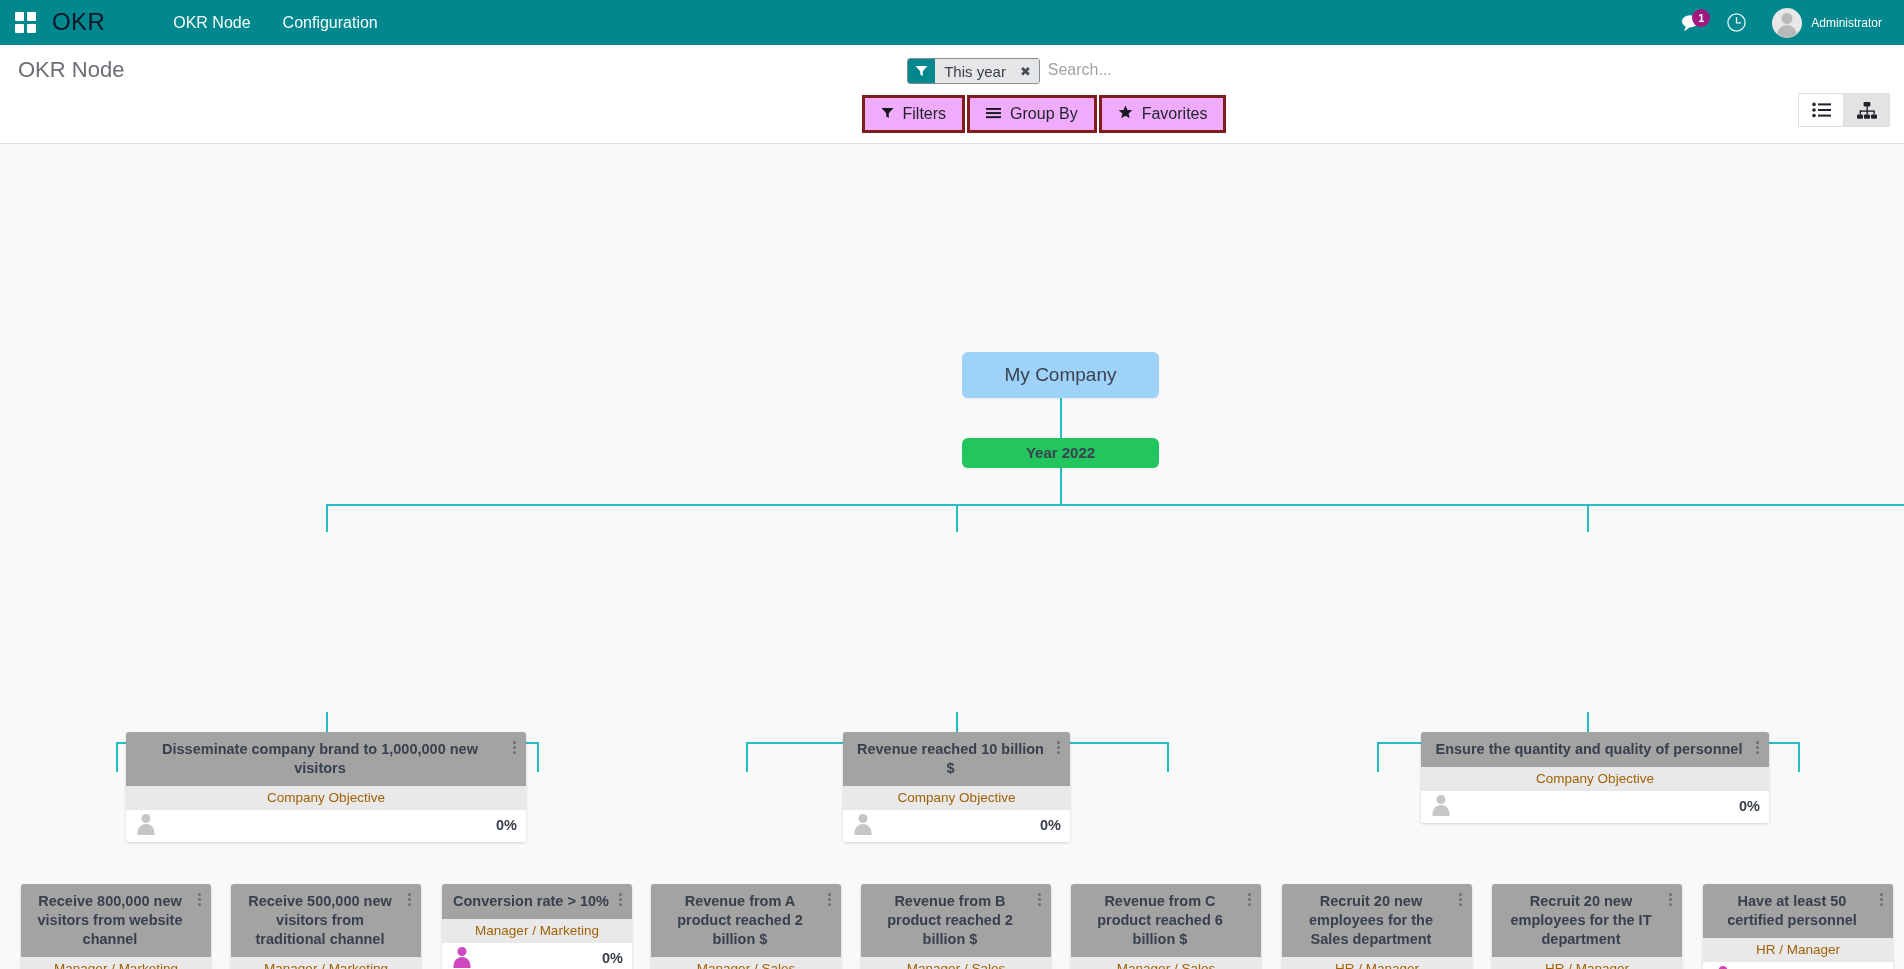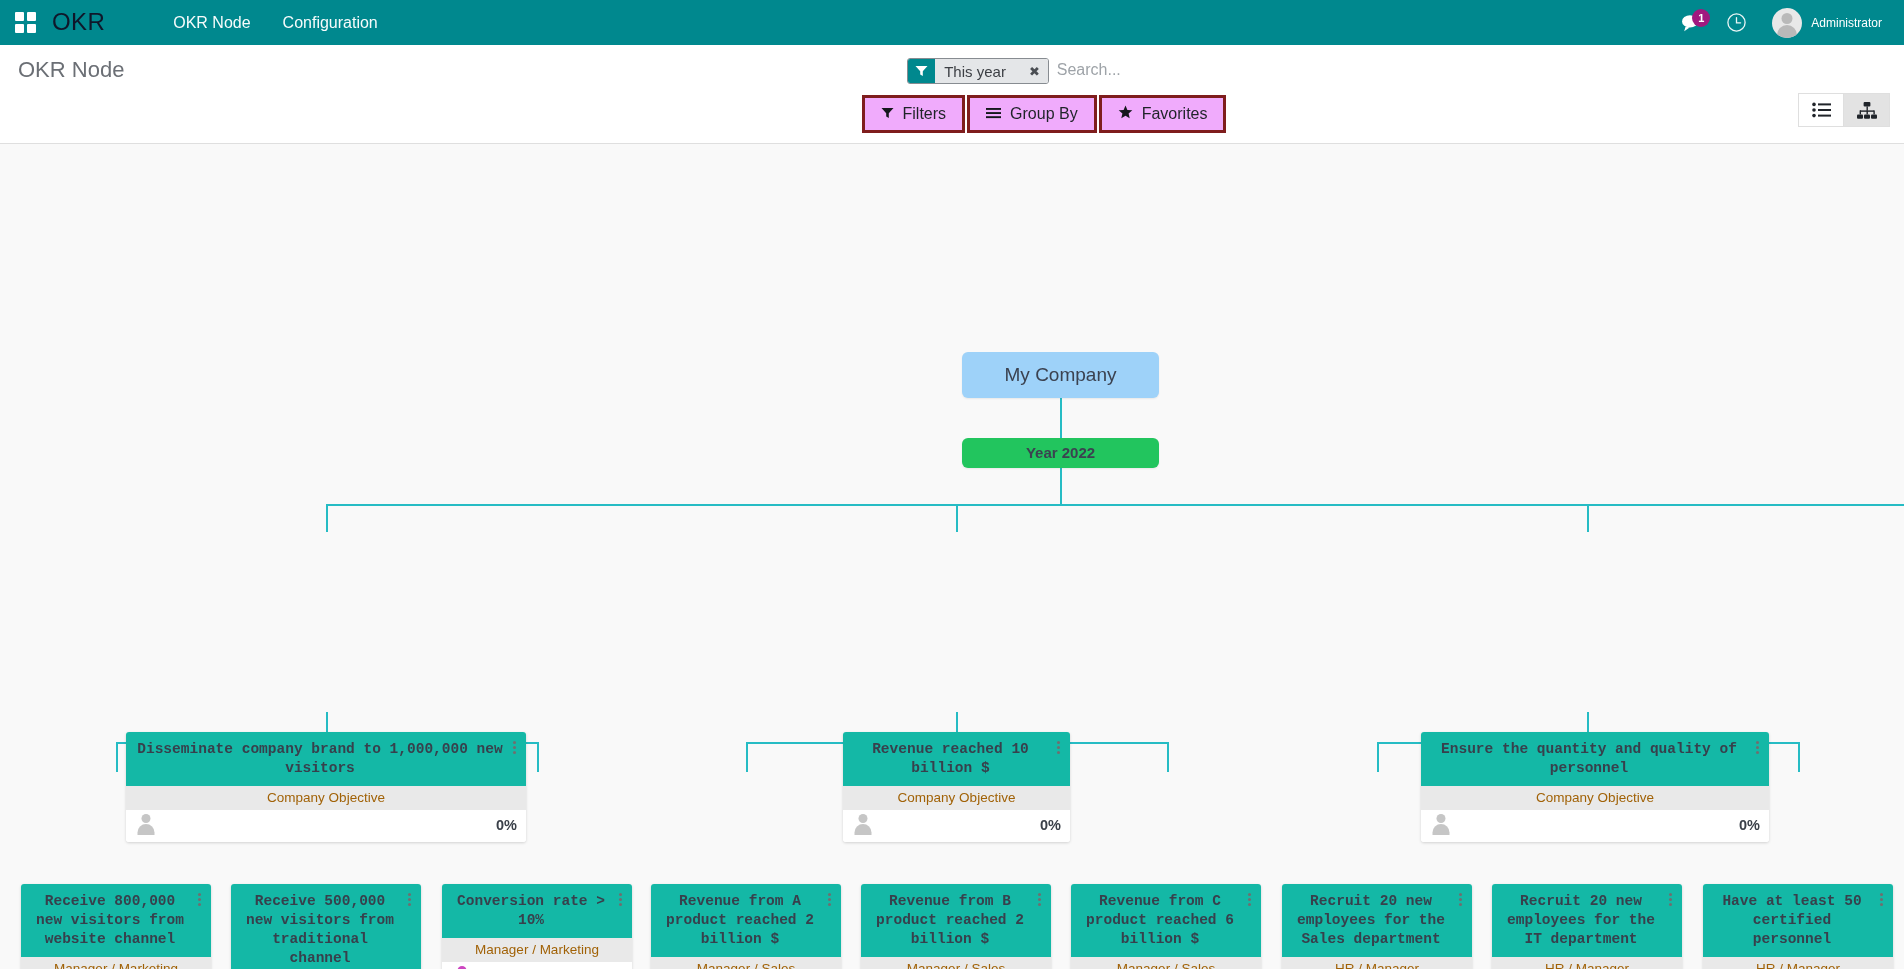--- a/index.html
+++ b/index.html
@@ -170,21 +170,21 @@
     background: #00888e;
     color: #ffffff;
     display: flex; align-items: center; justify-content: center;
     padding: 0 7px;
   }
   .facet-label {
     background: #e4e6e8;
     color: #3c3f44;
     font-size: 15px;
     display: flex; align-items: center;
-    gap: 23px;
+    gap: 14px;
     padding: 0 8px 0 9px;
     white-space: nowrap;
   }
   .facet-close {
     font-size: 13px;
     color: #4a4e53;
     line-height: 1;
     cursor: pointer;
   }
   .search-input-wrap { flex: 1; display: flex; align-items: center; }
@@ -283,26 +283,25 @@
     border-radius: 3px;
     box-shadow: 0 1px 3px rgba(0,0,0,.16);
     overflow: hidden;
     cursor: pointer;
     display: flex;
     flex-direction: column;
   }
   .card-head {
     position: relative;
     padding: 8px 22px 8px 10px;
-    background: #14b8a6;
+    background: #a3a3a3;
     display: flex;
     align-items: center;
     justify-content: center;
     min-height: 30px;
-    font-family: Liberation Mono, monospace;
   }
   .card-title {
     font-size: 14.5px;
     font-weight: bold;
     color: #37404c;
     text-align: center;
     line-height: 19px;
     width: 100%;
   }
   .kebab {

